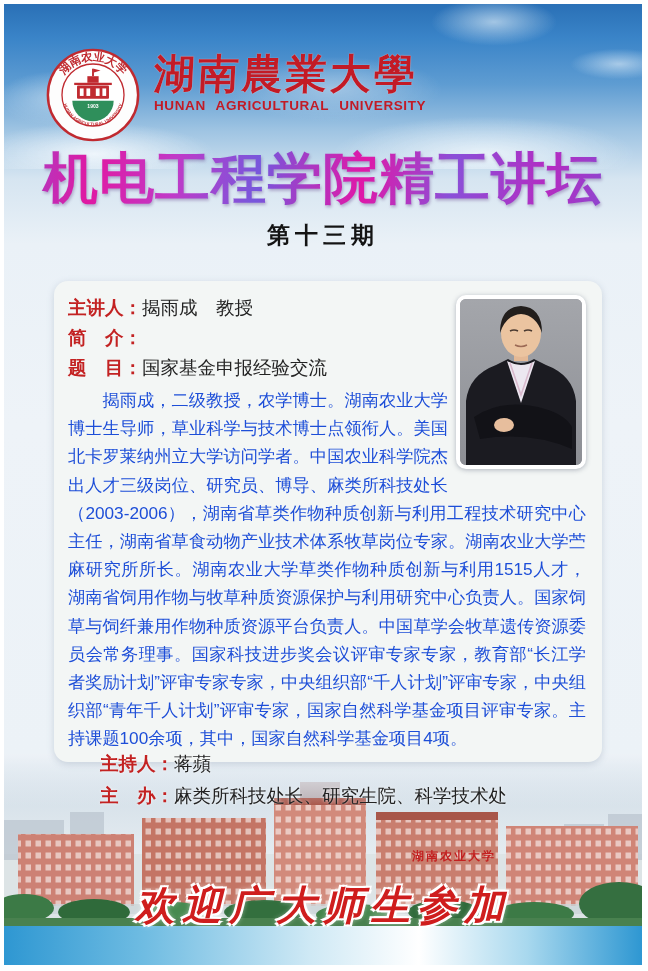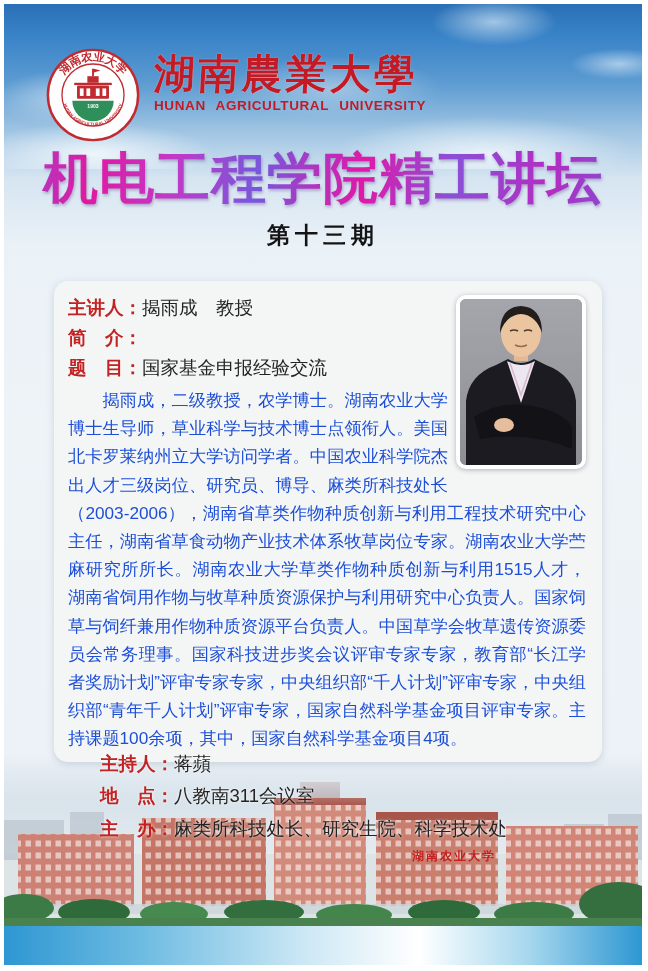--- a/index.html
+++ b/index.html
@@ -182,18 +182,18 @@
       </svg>
     </div>
     <div class="lrow"><span class="lbl">主讲人：</span><span class="val">揭雨成　教授</span></div>
     <div class="lrow"><span class="lbl">简　介：</span></div>
     <div class="lrow"><span class="lbl">题　目：</span><span class="val">国家基金申报经验交流</span></div>
     <p class="bio">揭雨成，二级教授，农学博士。湖南农业大学博士生导师，草业科学与技术博士点领衔人。美国北卡罗莱纳州立大学访问学者。中国农业科学院杰出人才三级岗位、研究员、博导、麻类所科技处长（2003-2006），湖南省草类作物种质创新与利用工程技术研究中心主任，湖南省草食动物产业技术体系牧草岗位专家。湖南农业大学苎麻研究所所长。湖南农业大学草类作物种质创新与利用1515人才，湖南省饲用作物与牧草种质资源保护与利用研究中心负责人。国家饲草与饲纤兼用作物种质资源平台负责人。中国草学会牧草遗传资源委员会常务理事。国家科技进步奖会议评审专家专家，教育部“长江学者奖励计划”评审专家专家，中央组织部“千人计划”评审专家，中央组织部“青年千人计划”评审专家，国家自然科学基金项目评审专家。主持课题100余项，其中，国家自然科学基金项目4项。</p>
   </div>
 
   <div class="meta">
     <div class="lrow"><span class="lbl">主持人：</span><span class="val">蒋蘋</span></div>
-    <div class="lrow"><span class="lbl">地　点：</span><span class="val">八教南311会议室</span></div>
     <div class="lrow"><span class="lbl">主　办：</span><span class="val">麻类所科技处长、研究生院、科学技术处</span></div>
   </div>
 
+  <div class="welcome">欢迎广大师生参加</div>
 
 </div>
 
 </body></html>

